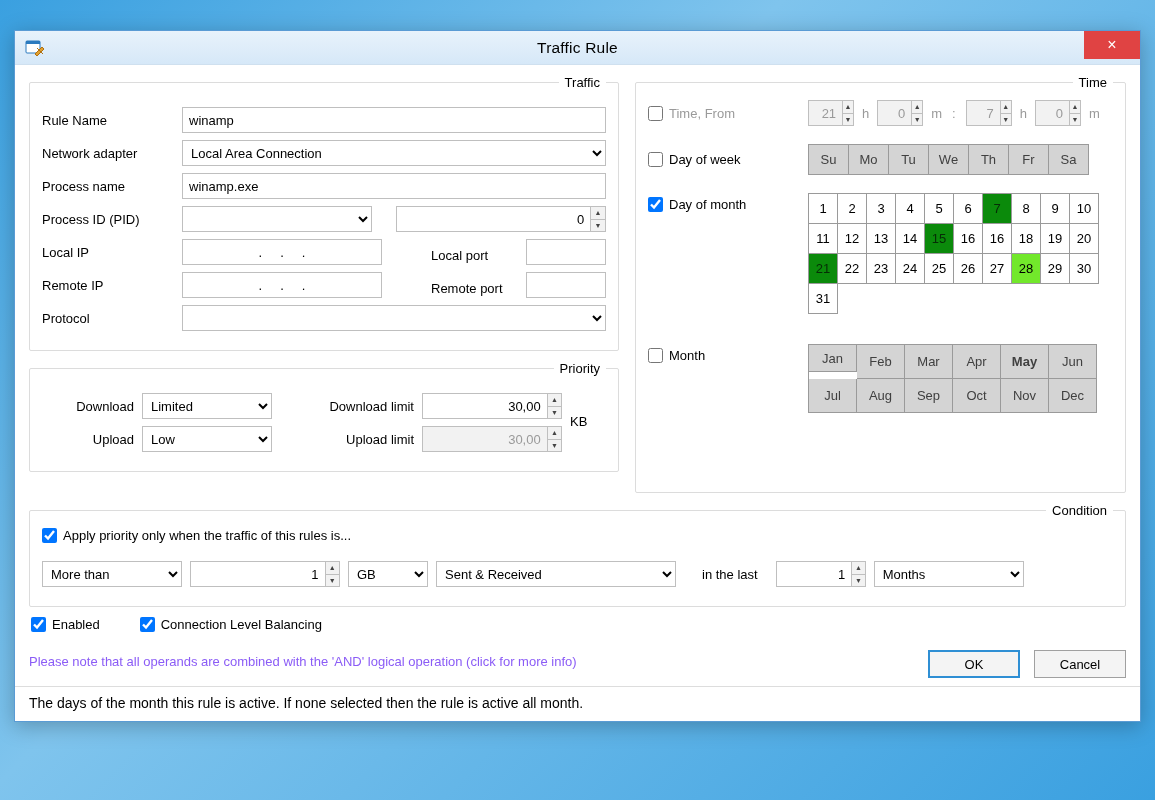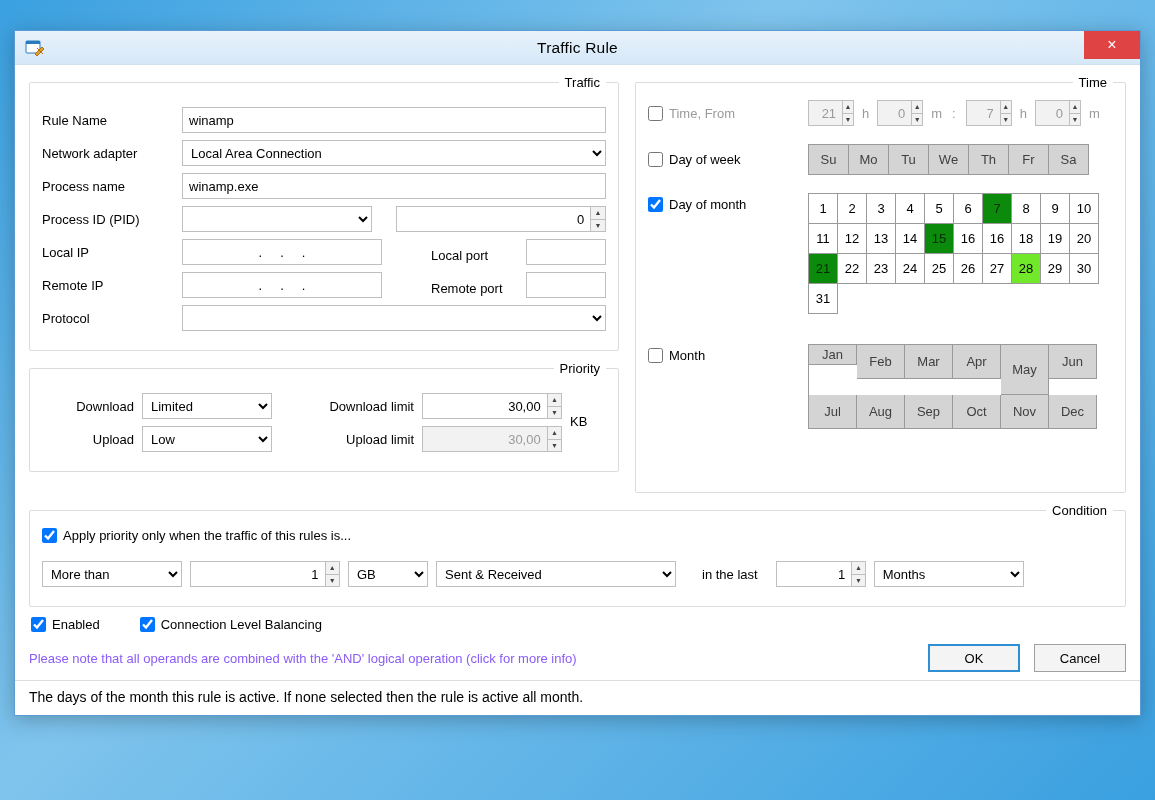--- a/index.html
+++ b/index.html
@@ -120,21 +120,21 @@
   .cell.sel2 { background:#72e82b; }
   .cell.last31-empty { border:none; background:transparent; cursor:default;}
 
   .btn {
     height:28px; min-width:92px; padding:0 14px;
     border:1px solid #a0a0a0; background:#f4f4f4;
     font-size:13px;
     cursor:pointer;
   }
   .btn.primary { border:2px solid #2f8fd4; }
-  .btnrow { display:flex; gap:14px; justify-content:flex-end; }
+  .btnrow { display:flex; gap:14px; justify-content:flex-end; margin-top:6px; }
 
   .note-link { color:#8b5cf6; cursor:pointer; font-size:13px; }
   .statusbar {
     border-top:1px solid #ddd;
     padding:8px 14px 10px 14px;
     font-size:14px;
     background:#fff;
   }
   .inline-gap > * { margin-right:8px; }
   .midgap { width:24px; }
@@ -367,25 +367,25 @@
           </div>
 
           <div class="time-row" style="align-items:flex-start;margin-top:30px">
             <div class="timecheckcol" style="padding-top:4px">
               <label class="check">
                 <input type="checkbox" style="">
                 <span>Month</span>
               </label>
             </div>
             <div class="mongrid" id="mongrid">
-                <div class="cell dis" style="height: 20px;">Jan</div>
+                <div class="cell dis" style="height: 27px;">Jan</div>
                 <div class="cell dis" style="height: 34px;">Feb</div>
                 <div class="cell dis" style="height: 34px;">Mar</div>
                 <div class="cell dis" style="height: 34px;">Apr</div>
-                <div class="cell dis" style="height: 50px;">May</div>
+                <div class="cell dis" style="height: 34px; font-weight: bold;">May</div>
                 <div class="cell dis" style="height: 34px;">Jun</div>
                 <div class="cell dis" style="height: 34px;">Jul</div>
                 <div class="cell dis" style="height: 34px;">Aug</div>
                 <div class="cell dis" style="height: 34px;">Sep</div>
                 <div class="cell dis" style="height: 34px;">Oct</div>
                 <div class="cell dis" style="height: 34px;">Nov</div>
                 <div class="cell dis" style="height: 34px;">Dec</div>
               </div>
           </div>
         </fieldset>

